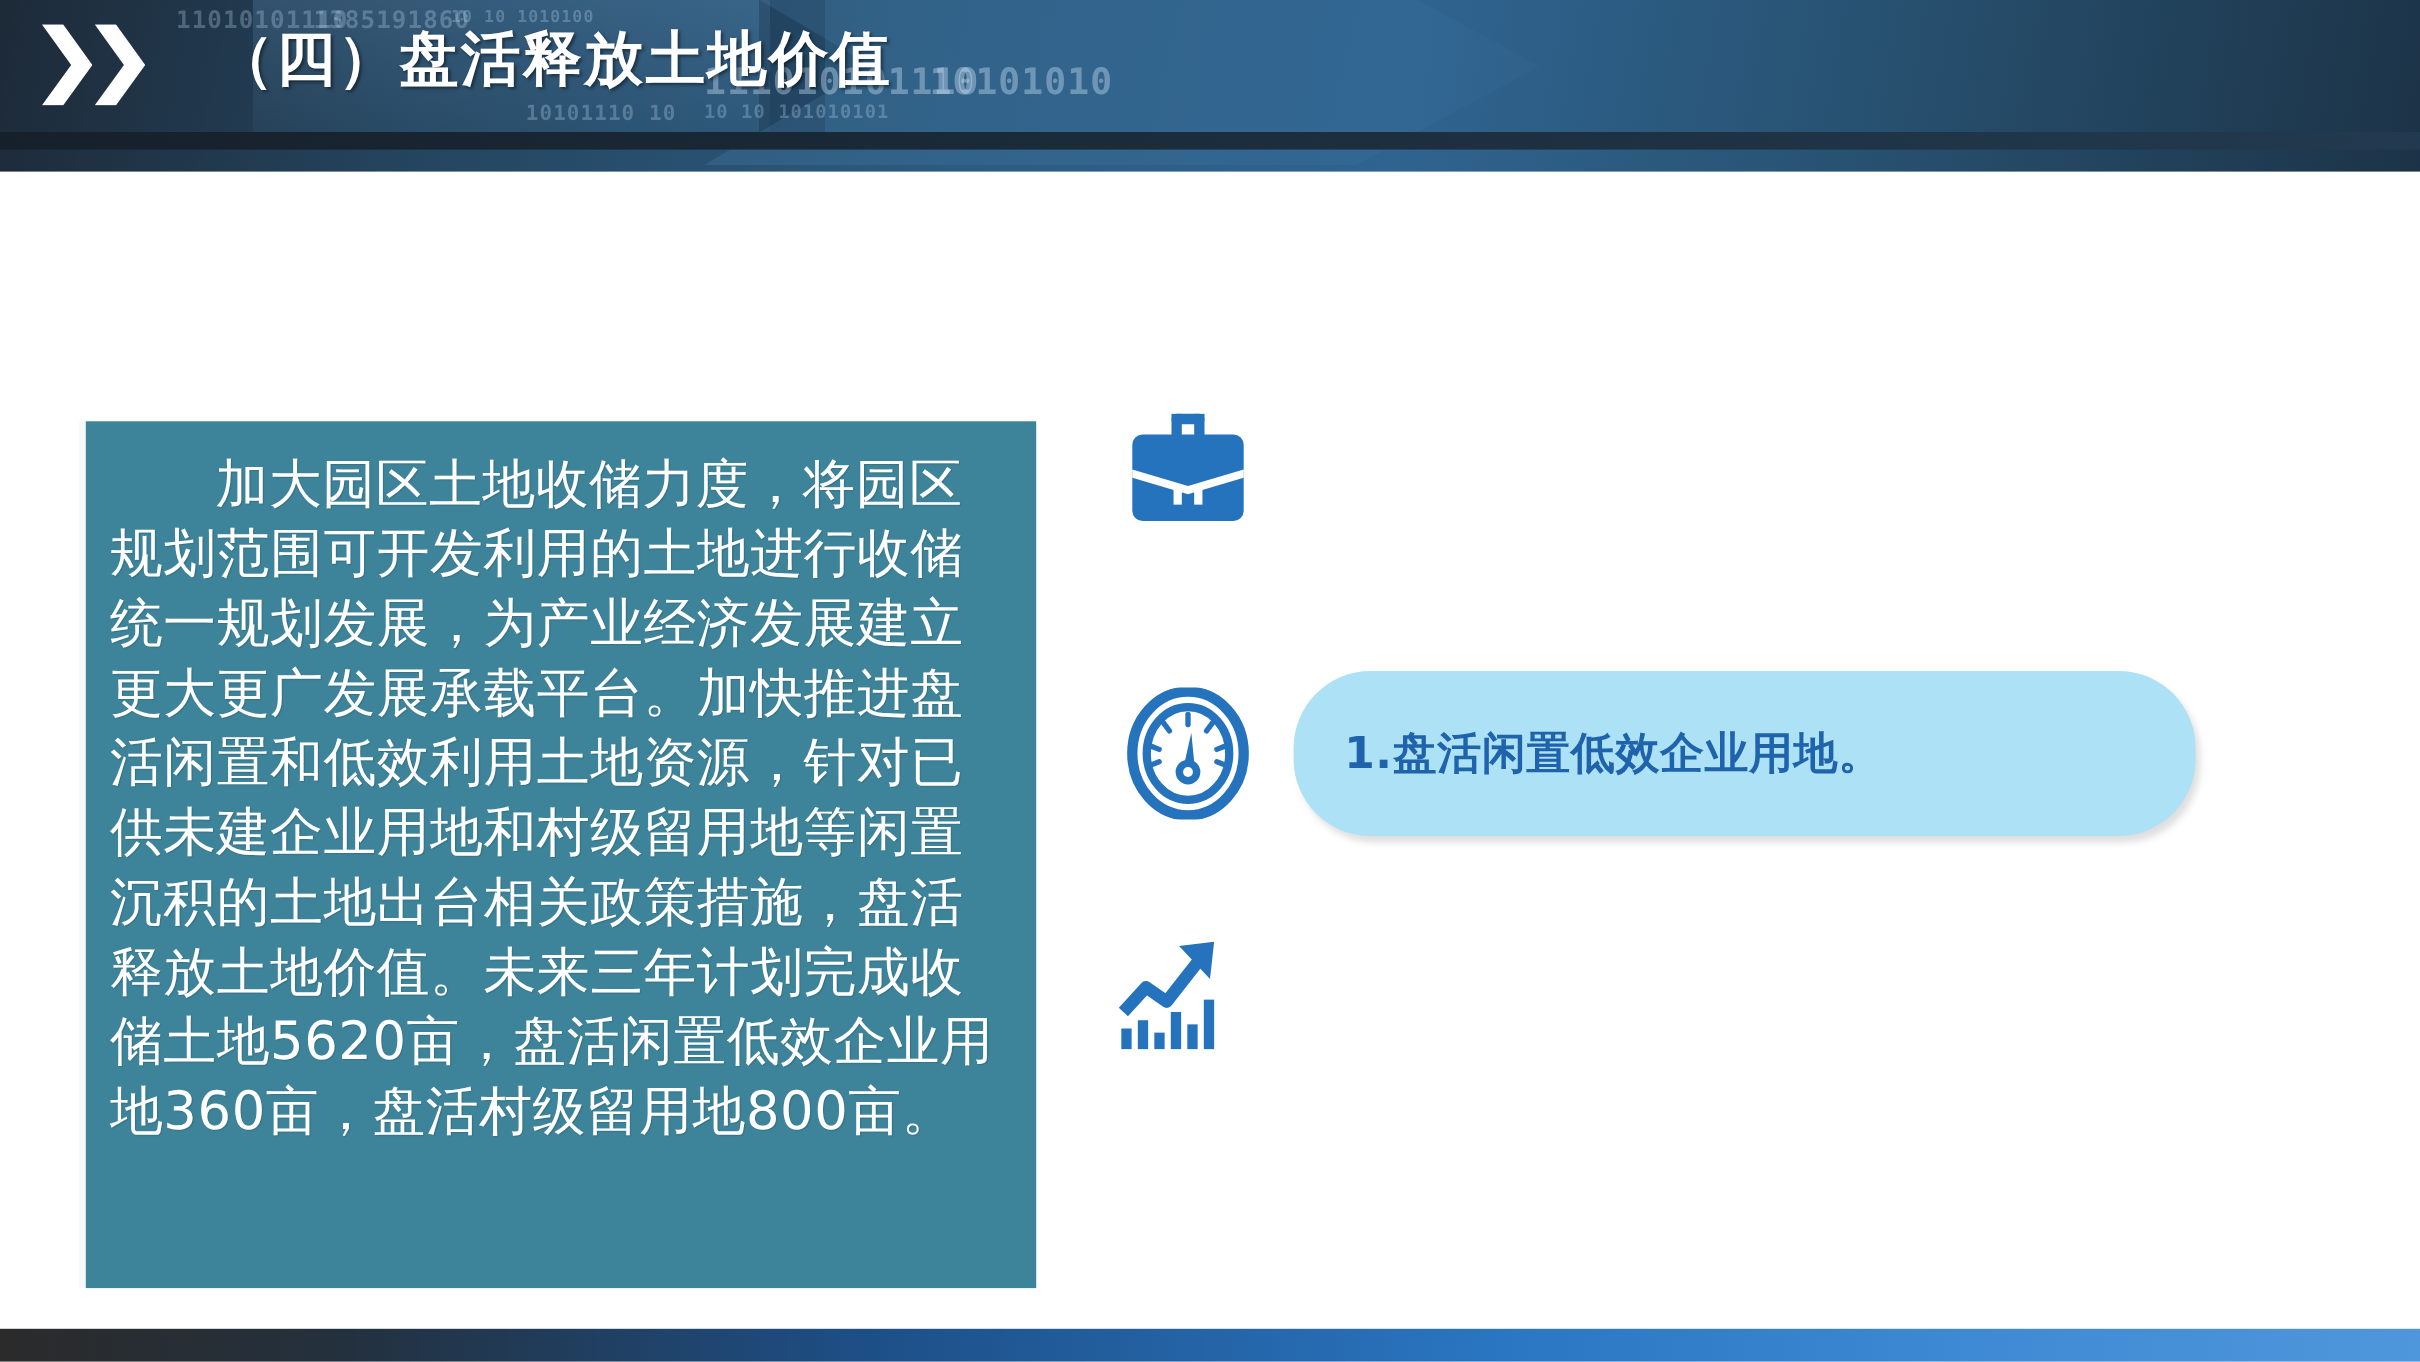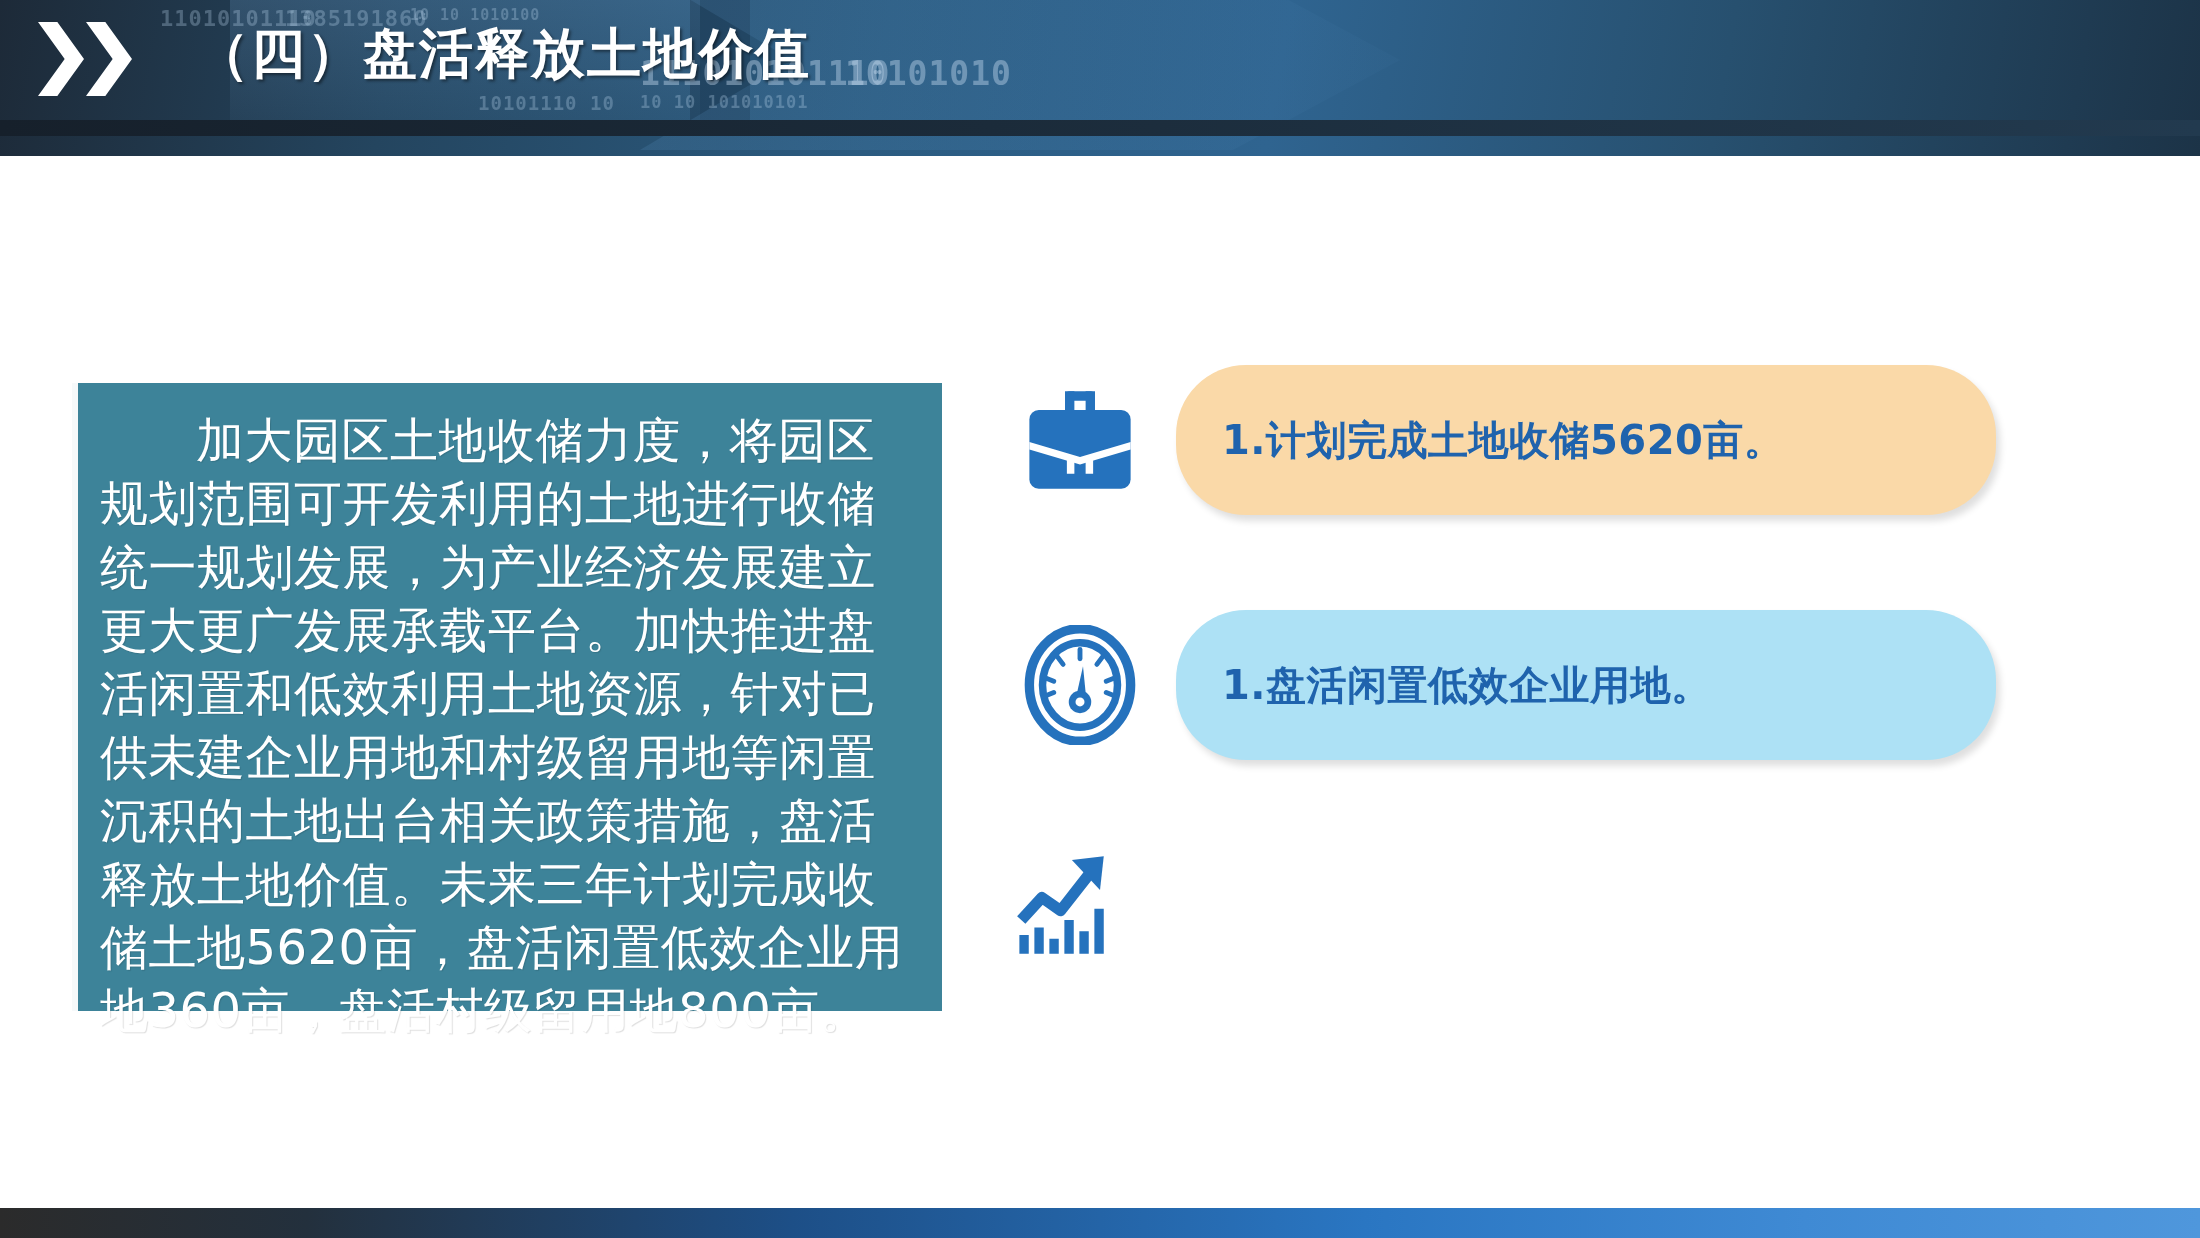--- a/index.html
+++ b/index.html
@@ -58,21 +58,21 @@
     text-shadow:2px 2px 3px rgba(0,0,0,.45);
     font-family:"DejaVu Sans","Liberation Sans",sans-serif;
   }
   .hdr-strip{
     position:absolute;left:0;top:120px;width:2200px;height:16px;
     background:linear-gradient(90deg,#16202b 0%,#1b2b3a 45%,#223a4f 100%);
   }
 
   
   .panel{
-    position:absolute;left:78px;top:383px;width:864px;height:628px;
+    position:absolute;left:78px;top:383px;width:864px;height:788px;
     background:#3d8399;box-sizing:border-box;
     padding:26px 22px 18px 22px;
     box-shadow:-6px 0 0 rgba(245,248,250,.9);
   }
   .panel p{
     margin:0;color:#ffffff;font-size:48px;line-height:1.32;
     text-indent:96px;font-weight:400;letter-spacing:.5px;
     font-family:"DejaVu Sans","Liberation Sans",sans-serif;
     text-shadow:1px 1px 1px rgba(0,0,0,.13);
   }
@@ -137,23 +137,20 @@
 <div class="item" id="item-1">
   <svg class="icon" viewBox="0 0 64 64">
     <rect x="24" y="6" width="16" height="5" rx="2.5" fill="#2572bd"></rect>
     <rect x="24" y="6" width="5" height="11" fill="#2572bd"></rect>
     <rect x="35" y="6" width="5" height="11" fill="#2572bd"></rect>
     <rect x="5" y="16" width="54" height="42" rx="5" fill="#2572bd"></rect>
     <path d="M5 33 L32 41 L59 33 L59 37 L32 45 L5 37 Z" fill="#ffffff"></path>
     <rect x="25" y="41" width="4" height="9" fill="#ffffff"></rect>
     <rect x="35" y="41" width="4" height="9" fill="#ffffff"></rect>
   </svg>
-  <div class="pill">
-    <span>1.计划完成土地收储5620亩。</span>
-  </div>
 </div>
 
 <div class="item" id="item-2">
   <svg class="icon" viewBox="0 0 64 64">
     <ellipse cx="32" cy="32" rx="27" ry="30" fill="none" stroke="#2572bd" stroke-width="5"></ellipse>
     <ellipse cx="32" cy="32" rx="20" ry="22.5" fill="none" stroke="#2572bd" stroke-width="4"></ellipse>
     <g stroke="#2572bd" stroke-width="2.6" stroke-linecap="round">
       <line x1="32" y1="13" x2="32" y2="18"></line>
       <line x1="20" y1="17" x2="23" y2="21"></line>
       <line x1="13" y1="28" x2="18" y2="30"></line>

